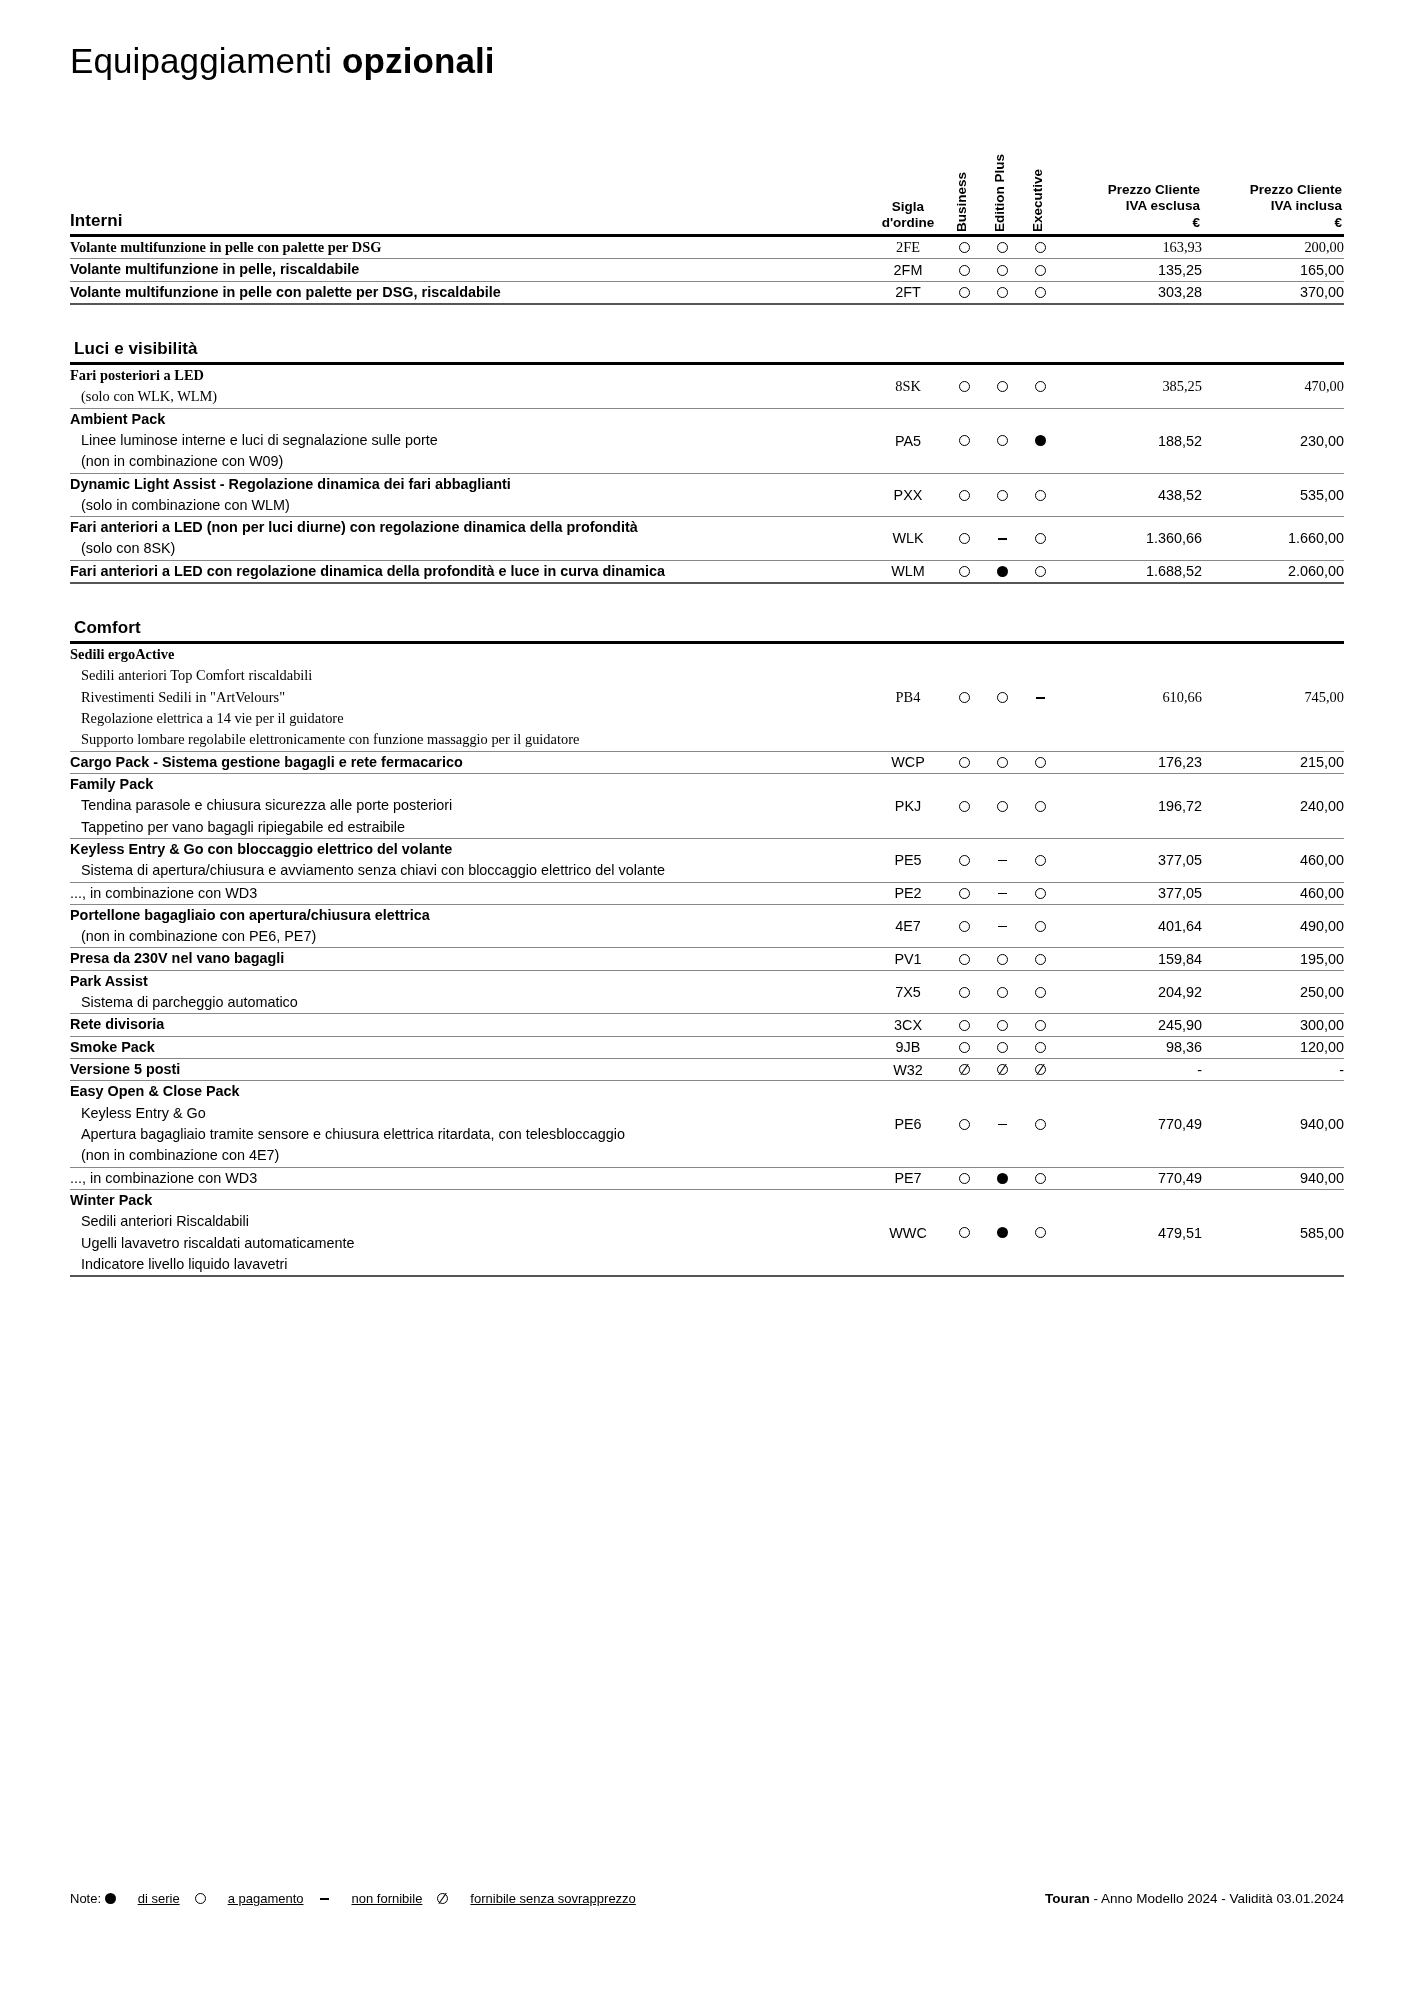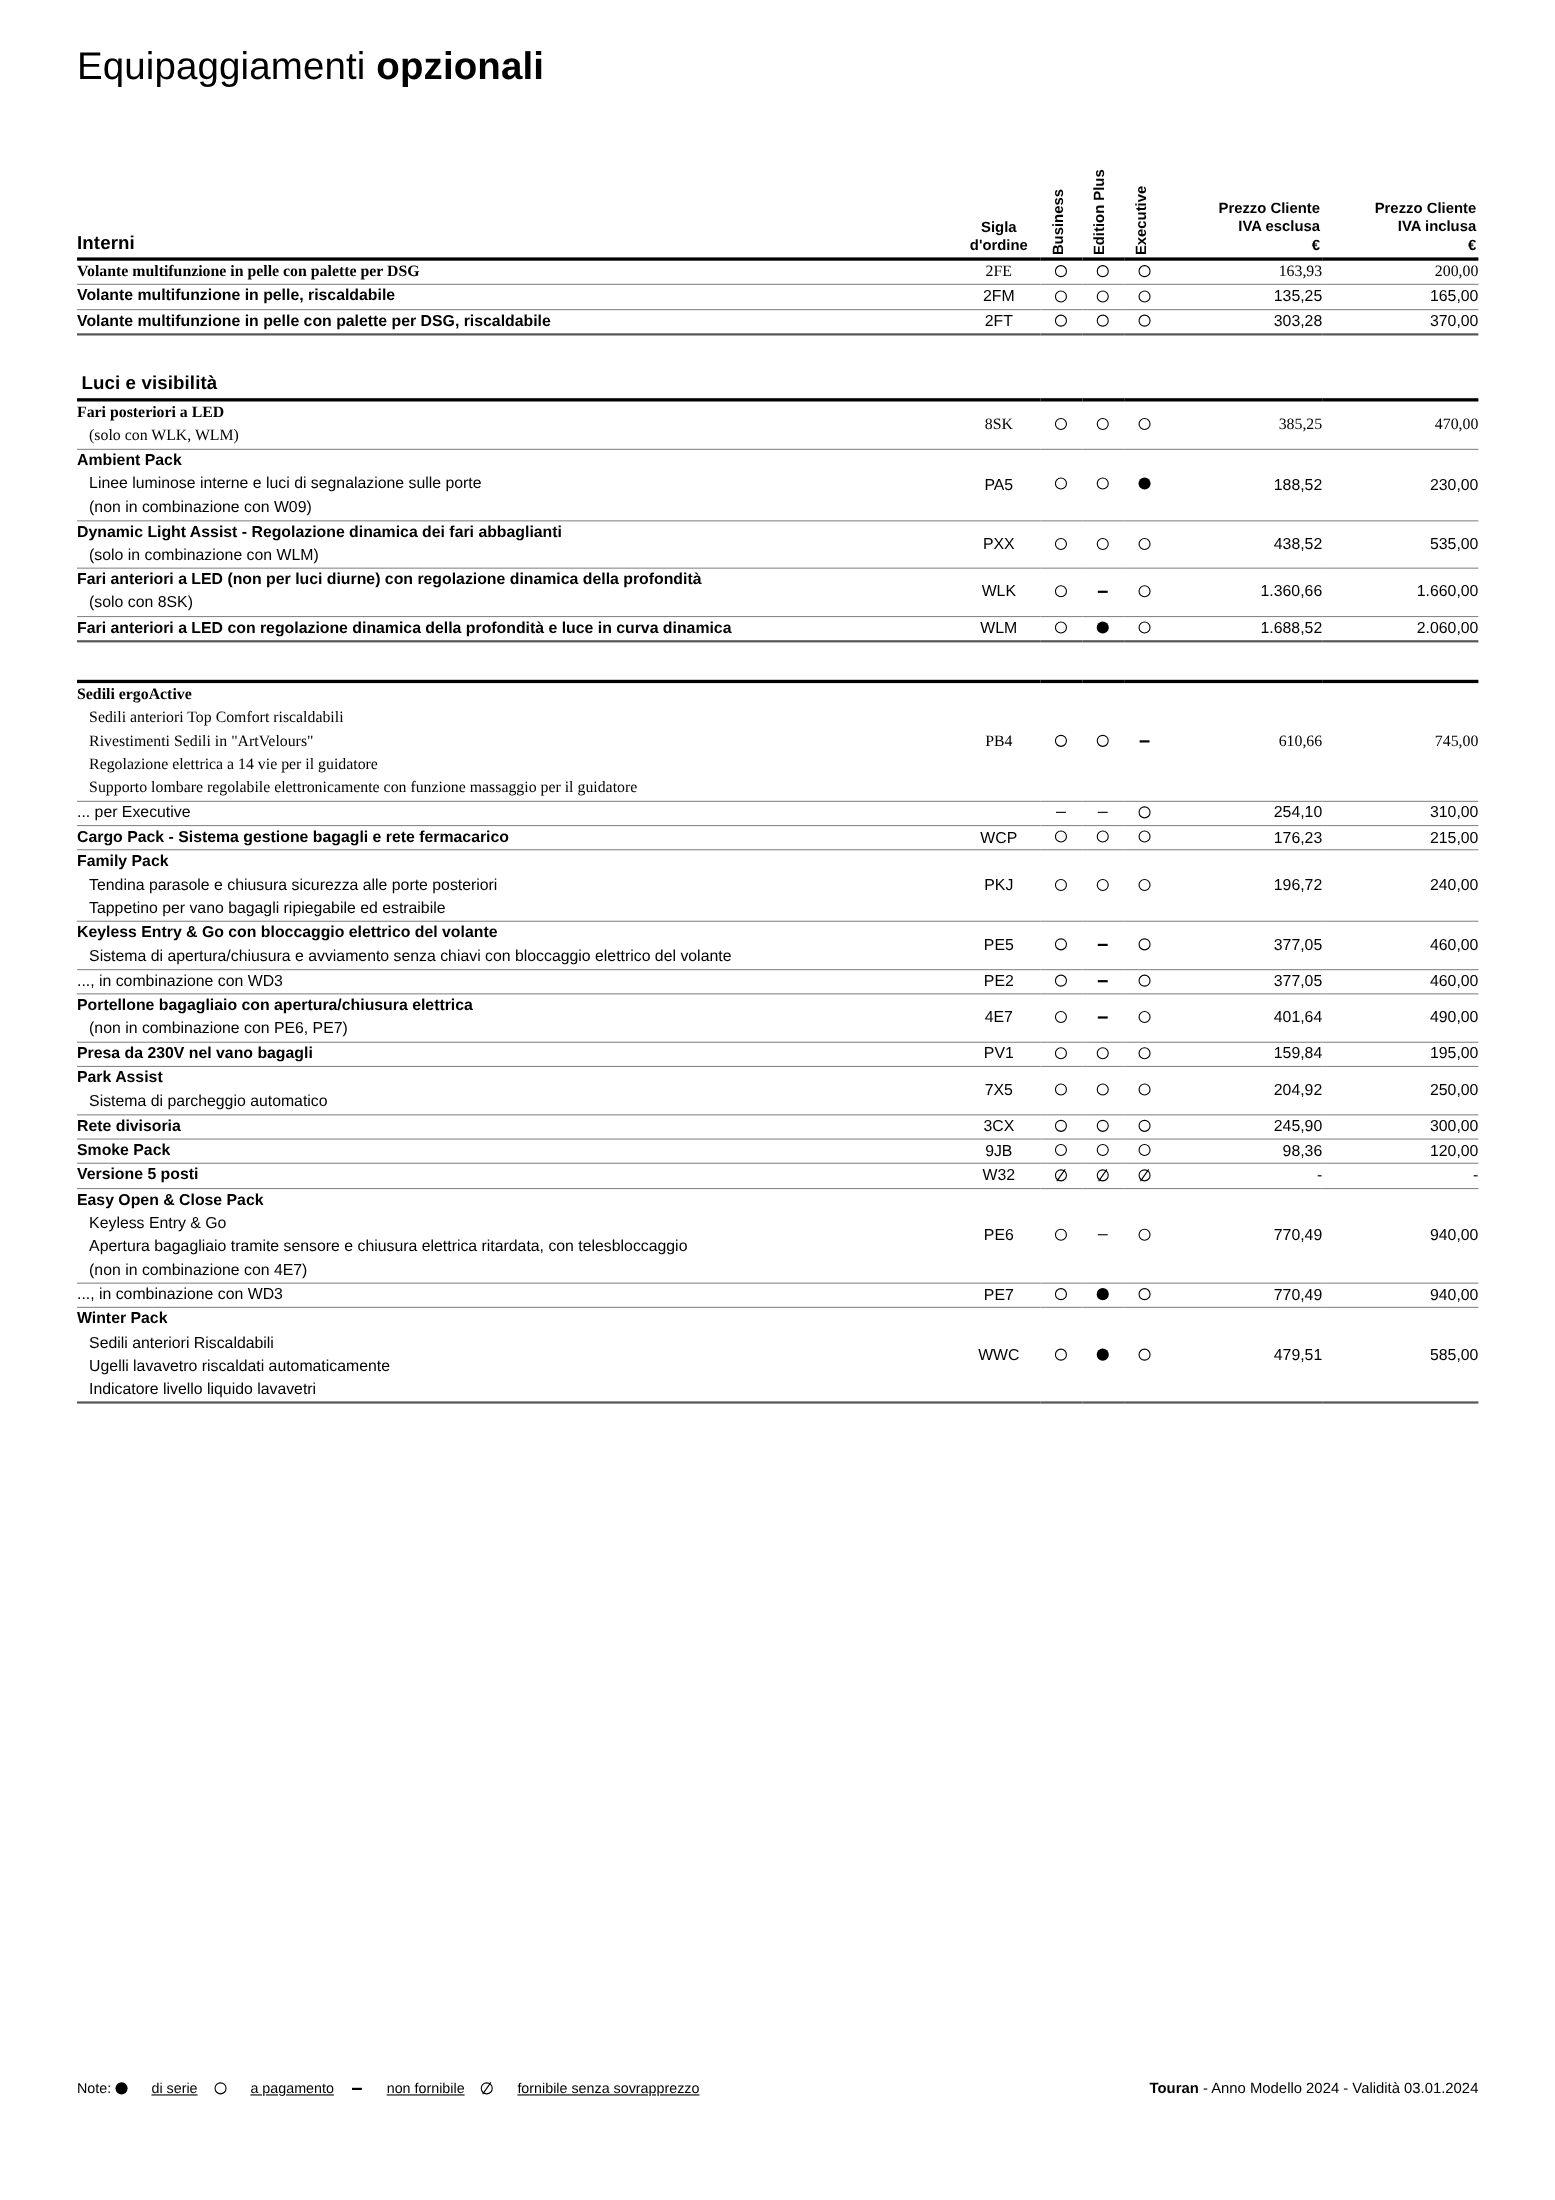--- a/index.html
+++ b/index.html
@@ -361,45 +361,37 @@
             <td class="mark"><span class="sym open"></span></td>
             <td class="price">1.688,52</td>
             <td class="price">2.060,00</td>
           </tr>
           <tr class="closing">
             <td colspan="7"></td>
           </tr>
           <tr class="sect-gap">
             <td colspan="7"></td>
           </tr>
+          <tr class="sect-head">
+            <td colspan="7">Comfort</td>
+          </tr>
           <tr class="row first">
             <td class="desc">
               <div class="main">Sedili ergoActive</div>
               <div class="sub">Sedili anteriori Top Comfort riscaldabili</div>
               <div class="sub">Rivestimenti Sedili in "ArtVelours"</div>
               <div class="sub">Regolazione elettrica a 14 vie per il guidatore</div>
               <div class="sub">Supporto lombare regolabile elettronicamente con funzione massaggio per il guidatore</div>
             </td>
             <td class="code">PB4</td>
             <td class="mark"><span class="sym open"></span></td>
             <td class="mark"><span class="sym open"></span></td>
             <td class="mark"><span class="sym dash"></span></td>
             <td class="price">610,66</td>
             <td class="price">745,00</td>
-          </tr>
-          <tr class="row">
-            <td class="desc">
-              <div class="plain">... per Executive</div>
-            </td>
-            <td class="code"></td>
-            <td class="mark"><span class="sym dash"></span></td>
-            <td class="mark"><span class="sym dash"></span></td>
-            <td class="mark"><span class="sym open"></span></td>
-            <td class="price">254,10</td>
-            <td class="price">310,00</td>
           </tr>
           <tr class="row">
             <td class="desc">
               <div class="main">Cargo Pack - Sistema gestione bagagli e rete fermacarico</div>
             </td>
             <td class="code">WCP</td>
             <td class="mark"><span class="sym open"></span></td>
             <td class="mark"><span class="sym open"></span></td>
             <td class="mark"><span class="sym open"></span></td>
             <td class="price">176,23</td>

